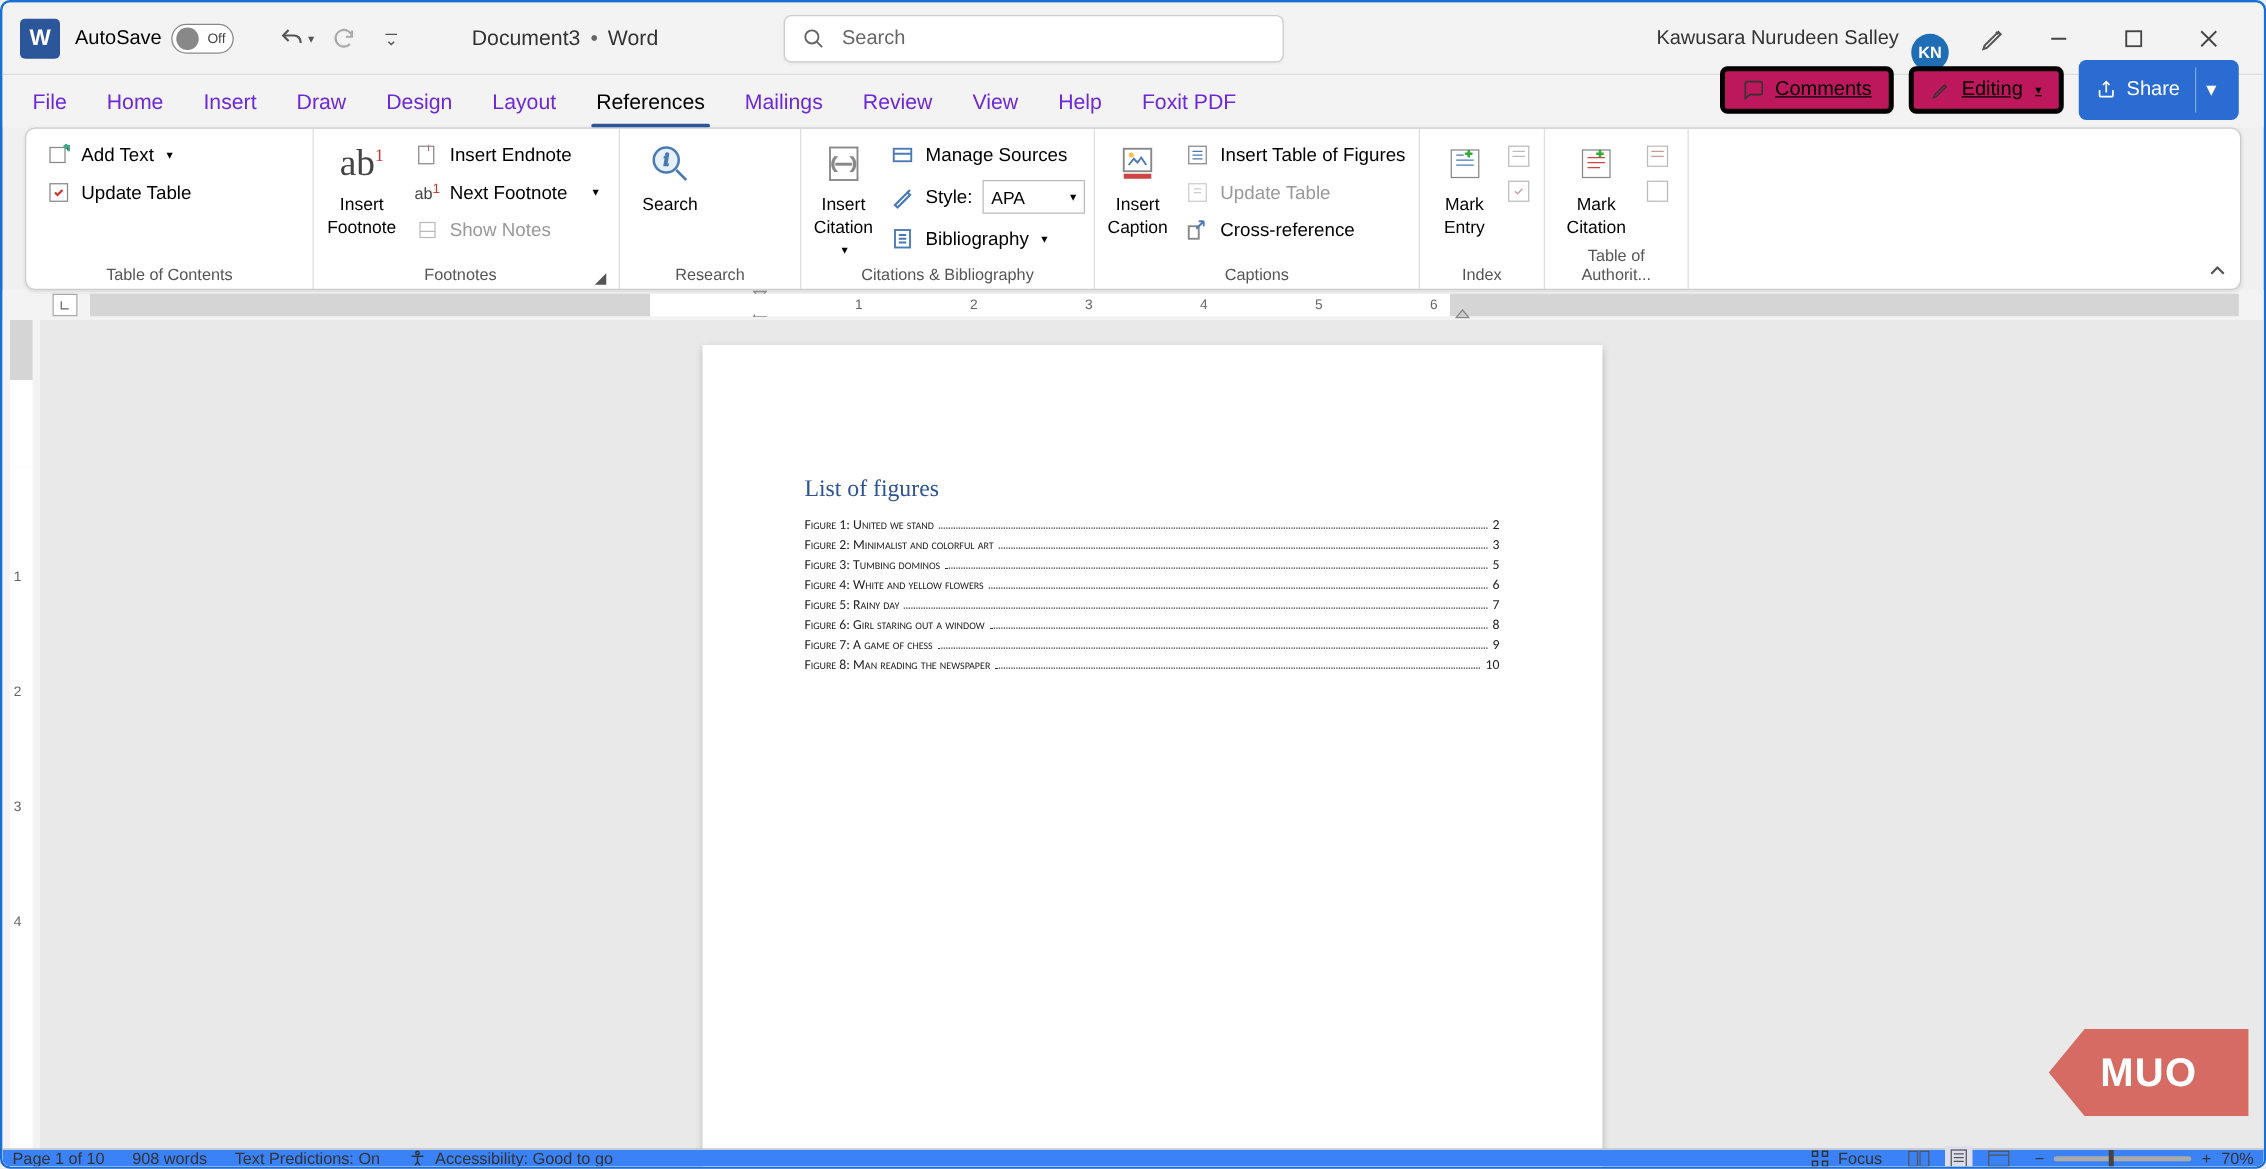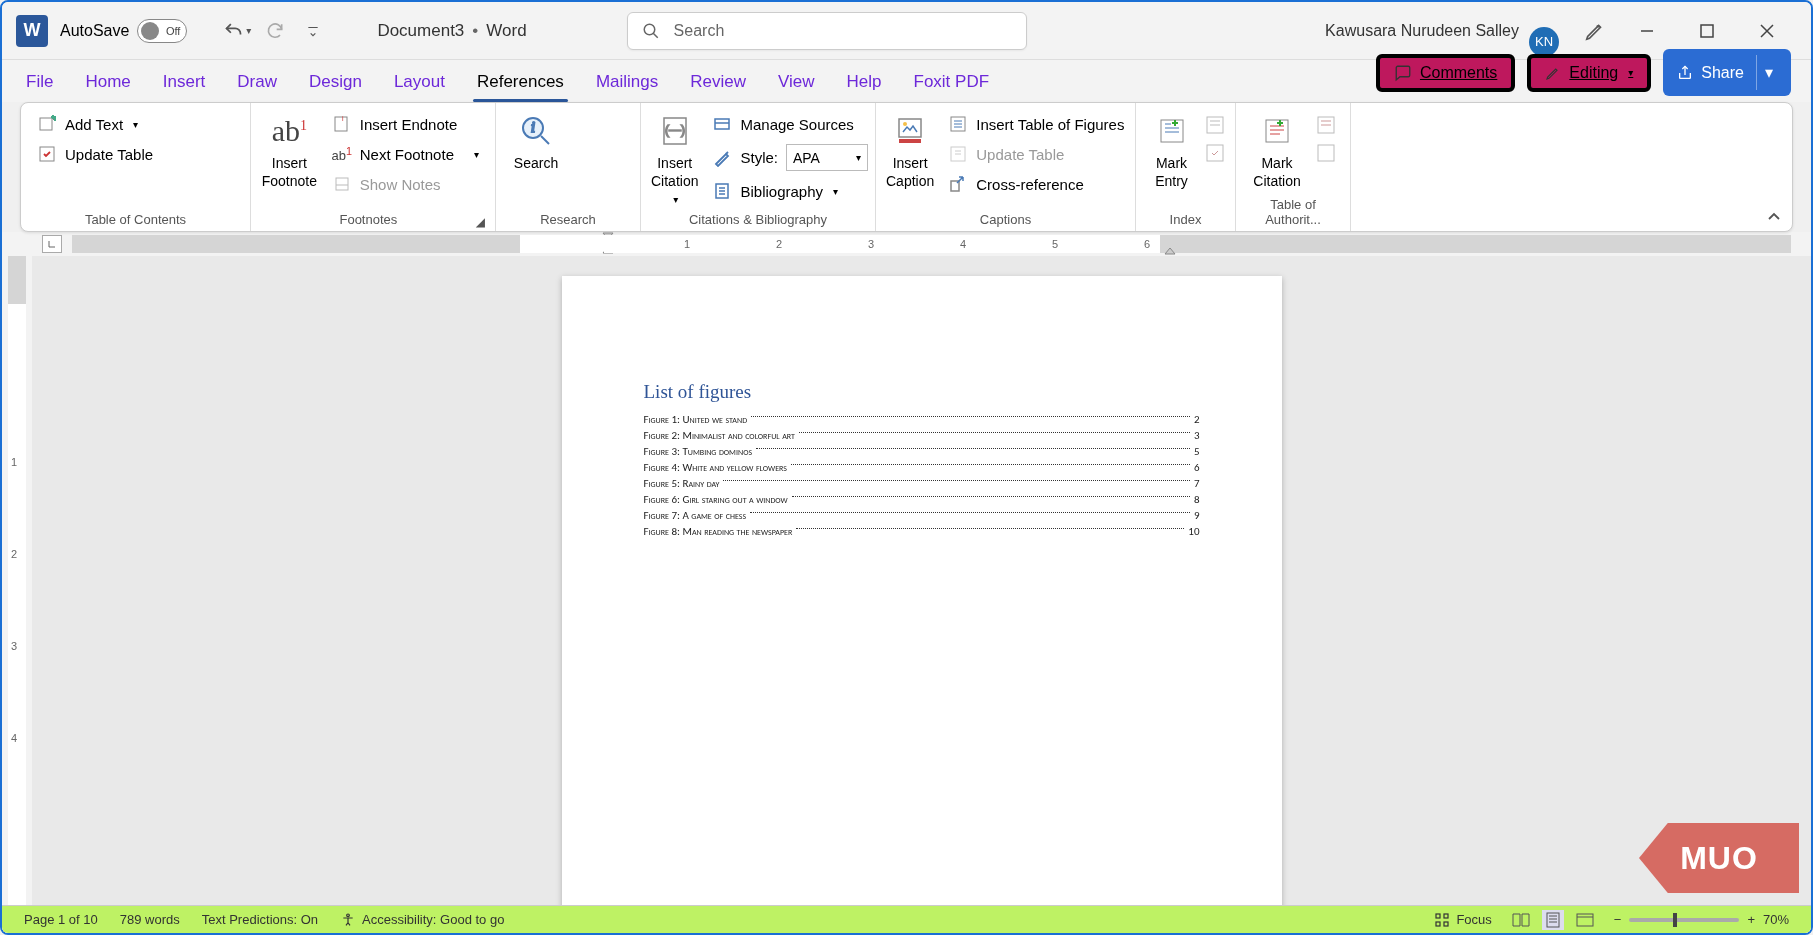--- a/index.html
+++ b/index.html
@@ -12,21 +12,21 @@
   .toggle { width: 50px; height: 24px; background: #fff; border: 1px solid #888; border-radius: 12px; position: relative; display:flex; align-items:center; }
   .toggle .knob { width: 18px; height: 18px; background: #888; border-radius: 50%; position: absolute; left: 3px; }
   .toggle .ofl { position:absolute; right:6px; font-size:11px; color:#444;}
   .qat { display: flex; align-items: center; gap: 10px; margin: 0 20px; }
   .qat-btn { width: 28px; height: 28px; display: flex; align-items: center; justify-content: center; color: #555; cursor: pointer; }
   .doc-title { font-size: 17px; color: #333; margin-left: 30px; }
   .doc-title .sep { margin: 0 8px; color: #666; }
   .search-box { flex: 0 0 auto; margin-left: 100px; display: flex; align-items: center; background: #fff; border: 1px solid #ccc; border-radius: 6px; height: 38px; width: 400px; padding: 0 14px; gap: 14px; color: #666; box-shadow: 0 1px 2px rgba(0,0,0,.05);}
   .spacer { flex: 1; }
   .user { display: flex; align-items: center; gap: 10px; font-size: 16px; color: #333; margin-right: 20px; }
-  .avatar { width: 30px; height: 30px; border-radius: 50%; background: #1f6db5; color: #fff; display: flex; align-items: center; justify-content: center; font-size: 13px; font-weight: 400; margin-top: 22px; }
+  .avatar { width: 30px; height: 30px; border-radius: 50%; background: #1f6db5; color: #fff; display: flex; align-items: center; justify-content: center; font-size: 13px; font-weight: 700; margin-top: 22px; }
   .win-ctrl { display: flex; gap: 28px; align-items: center; margin: 0 20px 0 20px; }
   .win-btn { width: 32px; height: 32px; display: flex; align-items: center; justify-content: center; color: #444; cursor: pointer; }
 
   
   .tabs { height: 42px; background: #f3f3f3; display: flex; align-items: flex-end; padding: 0 20px; gap: 24px; }
   .tab { padding: 6px 4px 10px; font-size: 17px; color: #6d28d9; cursor: pointer; position: relative; }
   .tab.active { color: #000; font-weight: 400;}
   .tab.active::after { content:""; position:absolute; left:0; right:0; bottom:0; height:3px; background:#2b579a; border-radius:2px;}
   .tabs-right { margin-left: auto; display:flex; gap:12px; align-items:center; padding-bottom:6px;}
   .pill-btn { background:#be185d; border:4px solid #000000; border-radius:6px; padding:6px 14px; display:flex; align-items:center; gap:8px; font-size:16px; cursor:pointer;text-decoration:underline;}
@@ -58,27 +58,27 @@
   .hruler .light, .hruler .gray { height:18px;}
   .hruler .gray { background:#d5d5d5; }
   .hruler .light { background:#fff;}
   .tick { position:absolute; top:3px; font-size:11px; color:#666;}
   .workspace { display:flex; height:680px; background:#e9e9e9;}
   .vruler { width:30px; background:#f3f3f3; border-right:0; display:flex; flex-direction:column; align-items:center; padding-top:0; font-size:11px; color:#666; position:relative;}
   .vruler .seg { width:18px; }
   .canvas-wrap { flex:1; background:#e9e9e9; display:flex; justify-content:center; padding-top:20px; overflow:hidden;}
   .page { width:720px; height:910px; background:#fff; box-shadow:0 2px 6px rgba(0,0,0,.25); padding:105px 82px 0; font-family:"Calibri","Segoe UI",sans-serif;}
   .lof-title { color:#2f5496; font-size:19px; font-weight:400; margin-bottom:10px; font-family:"Calibri Light","Segoe UI";}
-  .lof-row { display:flex; align-items:center; font-size:11px; color:#222; font-variant:small-caps; margin-bottom:3px; width:100%;}
+  .lof-row { display:flex; align-items:flex-end; font-size:11px; color:#222; font-variant:small-caps; margin-bottom:3px; width:100%;}
   .lof-row .txt { white-space:nowrap;}
   .lof-row .lead { flex:1; border-bottom:1.5px dotted #333; margin:0 4px; position:relative; top:-3px;}
   .lof-row .pg { white-space:nowrap;}
 
   
-  .status { position:absolute; left:0; right:0; bottom:0; height:28px; background:#bef264; border-top:1px solid #ccc; display:flex; align-items:center; padding:0 22px; font-size:13px; gap:22px; color:#333;}
+  .status { position:absolute; left:0; right:0; bottom:0; height:14px; background:#3b82f6; border-top:1px solid #ccc; display:flex; align-items:center; padding:0 8px; font-size:13px; gap:22px; color:#333;}
   .status .right { margin-left:auto; display:flex; align-items:center; gap:18px;}
   .view-btns { display:flex; gap:10px;}
   .view-btn { width:22px; height:20px; display:flex; align-items:center; justify-content:center; border:1px solid transparent; cursor:pointer; color:#555;}
   .view-btn.active { background:#dde;}
   .zoom { display:flex; align-items:center; gap:8px;}
   .zoom-track { width:110px; height:4px; background:#aaa; position:relative; border-radius:2px;}
   .zoom-knob { width:4px; height:14px; background:#444; position:absolute; top:-5px; left:44px;}
 
   .muo-badge { position:absolute; right:12px; bottom:40px; width:160px; height:70px; background:#d66b63; clip-path: polygon(18% 0, 100% 0, 100% 100%, 18% 100%, 0 50%); display:flex; align-items:center; justify-content:center; color:#fff; font-weight:700; font-size:32px; letter-spacing:1px; font-family:Arial;}
   svg { display:block;}
@@ -537,21 +537,21 @@
             <span class="lead"></span>
             <span class="pg">10</span>
           </div>
         </div>
     </div>
   </div>
 </div>
 
 <div class="status">
   <span>Page 1 of 10</span>
-  <span>789 words</span>
+  <span>908 words</span>
   <span>Text Predictions: On</span>
   <span style="display:flex;align-items:center;gap:6px;">
     <svg width="16" height="16" viewBox="0 0 24 24" fill="none" stroke="#333" stroke-width="1.8">
         <circle cx="12" cy="5" r="2"></circle>
         <path d="M5 9h14M12 9v7M9 20l3-4 3 4"></path>
       </svg>
     <span>Accessibility: Good to go</span>
   </span>
   <div class="right">
     <span style="display:flex;align-items:center;gap:6px;">

